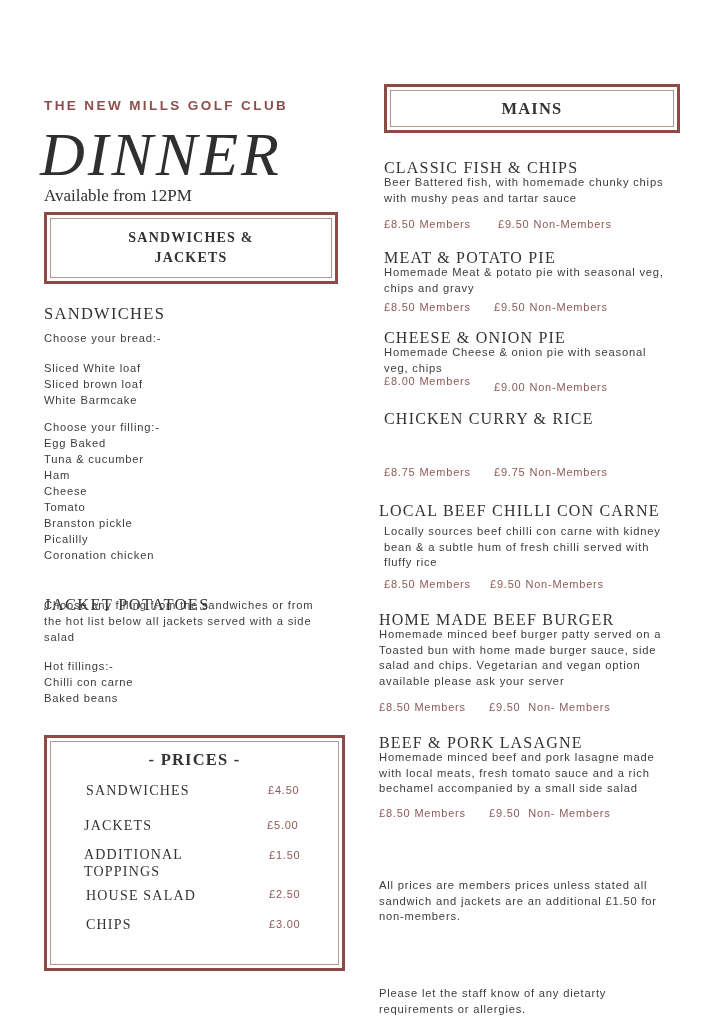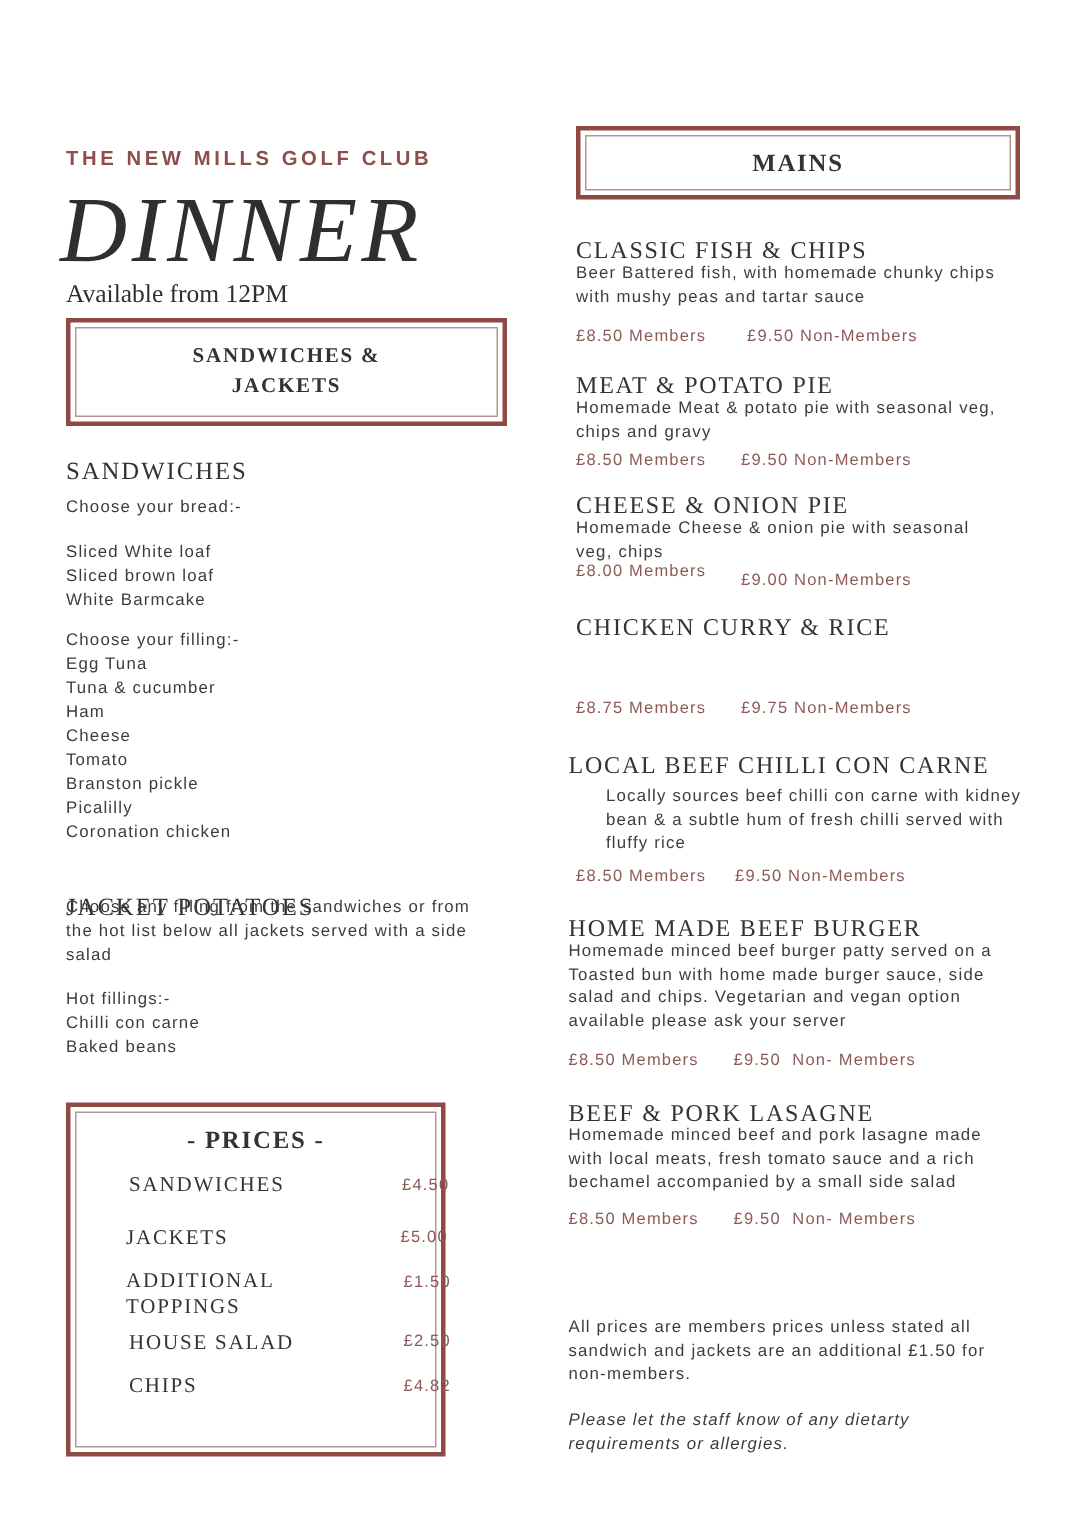--- a/index.html
+++ b/index.html
@@ -86,21 +86,21 @@
 
 <div class="abs sec-head" style="left:44px; top:304px;">SANDWICHES</div>
 <div class="abs body-text" style="left:44px; top:330px;">Choose your bread:-</div>
 <div class="abs body-text" style="left:44px; top:360px;">
   <div>Sliced White loaf</div>
   <div>Sliced brown loaf</div>
   <div>White Barmcake</div>
 </div>
 <div class="abs body-text" style="left:44px; top:419px;">Choose your filling:-</div>
 <div class="abs body-text" style="left:44px; top:435px;">
-  <div>Egg Tuna</div>
+  <div>Egg Baked</div>
   <div>Tuna &amp; cucumber</div>
   <div>Ham</div>
   <div>Cheese</div>
   <div>Tomato</div>
   <div>Branston pickle</div>
   <div>Picalilly</div>
   <div>Coronation chicken</div>
 </div>
 
 <div class="abs sec-head" style="left:44px; top:595px;font-family:Liberation Serif, serif;">JACKET POTATOES</div>
@@ -108,42 +108,42 @@
   <div>Choose any filling from the sandwiches or from</div>
   <div>the hot list below all jackets served with a side</div>
   <div>salad</div>
 </div>
 <div class="abs body-text" style="left:44px; top:658px;">
   <div>Hot fillings:-</div>
   <div>Chilli con carne</div>
   <div>Baked beans</div>
 </div>
 
-<div class="frame" style="left:44px; top:735px; width:253px; height:236px;">
+<div class="frame" style="left:44px; top:735px; width:301px; height:236px;">
   <div class="inner" style="display:block; position:relative;">
     <div class="frame-title" style="position:absolute; left:0; right:0; top:8px; font-size:16.5px;">- PRICES -</div>
   </div>
 </div>
 <div class="abs price-row-label" style="left:86px; top:782px;">SANDWICHES</div>
 <div class="abs price-text" style="left:268px; top:784px;">£4.50</div>
 
 <div class="abs price-row-label" style="left:84px; top:817px;">JACKETS</div>
 <div class="abs price-text" style="left:267px; top:819px;">£5.00</div>
 
 <div class="abs price-row-label" style="left:84px; top:846px;">
   <div>ADDITIONAL</div>
   <div>TOPPINGS</div>
 </div>
 <div class="abs price-text" style="left:269px; top:849px;">£1.50</div>
 
 <div class="abs price-row-label" style="left:86px; top:887px;">HOUSE SALAD</div>
 <div class="abs price-text" style="left:269px; top:888px;">£2.50</div>
 
 <div class="abs price-row-label" style="left:86px; top:916px;">CHIPS</div>
-<div class="abs price-text" style="left:269px; top:918px;">£4.82</div>
+<div class="abs price-text" style="left:269px; top:918px;">£3.00</div>
 
 <div class="frame" style="left:384px; top:84px; width:296px; height:49px;">
   <div class="inner">
     <div class="frame-title" style="font-size:16.5px;">MAINS</div>
   </div>
 </div>
 
 <div class="abs" style="left:384px; top:159px;">
   <div class="dish-title">CLASSIC FISH &amp; CHIPS</div>
   <div class="dish-desc" style="margin-top:-2px;">
@@ -175,21 +175,21 @@
 <div class="abs dish-price" style="left:494px; top:381px;">£9.00 Non-Members</div>
 
 <div class="abs" style="left:384px; top:410px;">
   <div class="dish-title">CHICKEN CURRY &amp; RICE</div>
 </div>
 <div class="abs dish-price" style="left:384px; top:466px;">£8.75 Members</div>
 <div class="abs dish-price" style="left:494px; top:466px;">£9.75 Non-Members</div>
 
 <div class="abs" style="left:379px; top:502px;">
   <div class="dish-title">LOCAL BEEF CHILLI CON CARNE</div>
-  <div class="dish-desc" style="margin-top:4px; padding-left:5px;margin-left:20px;">
+  <div class="dish-desc" style="margin-top:4px; padding-left:5px;">
     <div>Locally sources beef chilli con carne with kidney</div>
     <div>bean &amp; a subtle hum of fresh chilli served with</div>
     <div>fluffy rice</div>
   </div>
 </div>
 <div class="abs dish-price" style="left:384px; top:578px;">£8.50 Members</div>
 <div class="abs dish-price" style="left:490px; top:578px;">£9.50 Non-Members</div>
 
 <div class="abs" style="left:379px; top:611px;">
   <div class="dish-title">HOME MADE BEEF BURGER</div>
@@ -212,16 +212,16 @@
   </div>
 </div>
 <div class="abs dish-price" style="left:379px; top:807px;">£8.50 Members</div>
 <div class="abs dish-price" style="left:489px; top:807px;">£9.50  Non- Members</div>
 
 <div class="abs dish-desc" style="left:379px; top:878px;">
   <div>All prices are members prices unless stated all</div>
   <div>sandwich and jackets are an additional £1.50 for</div>
   <div>non-members.</div>
 </div>
-<div class="abs dish-desc" style="left:379px; top:940px;font-style:italic;">
+<div class="abs dish-desc" style="left:379px; top:986px;">
   <div>Please let the staff know of any dietarty</div>
   <div>requirements or allergies.</div>
 </div>
 
 </body></html>

